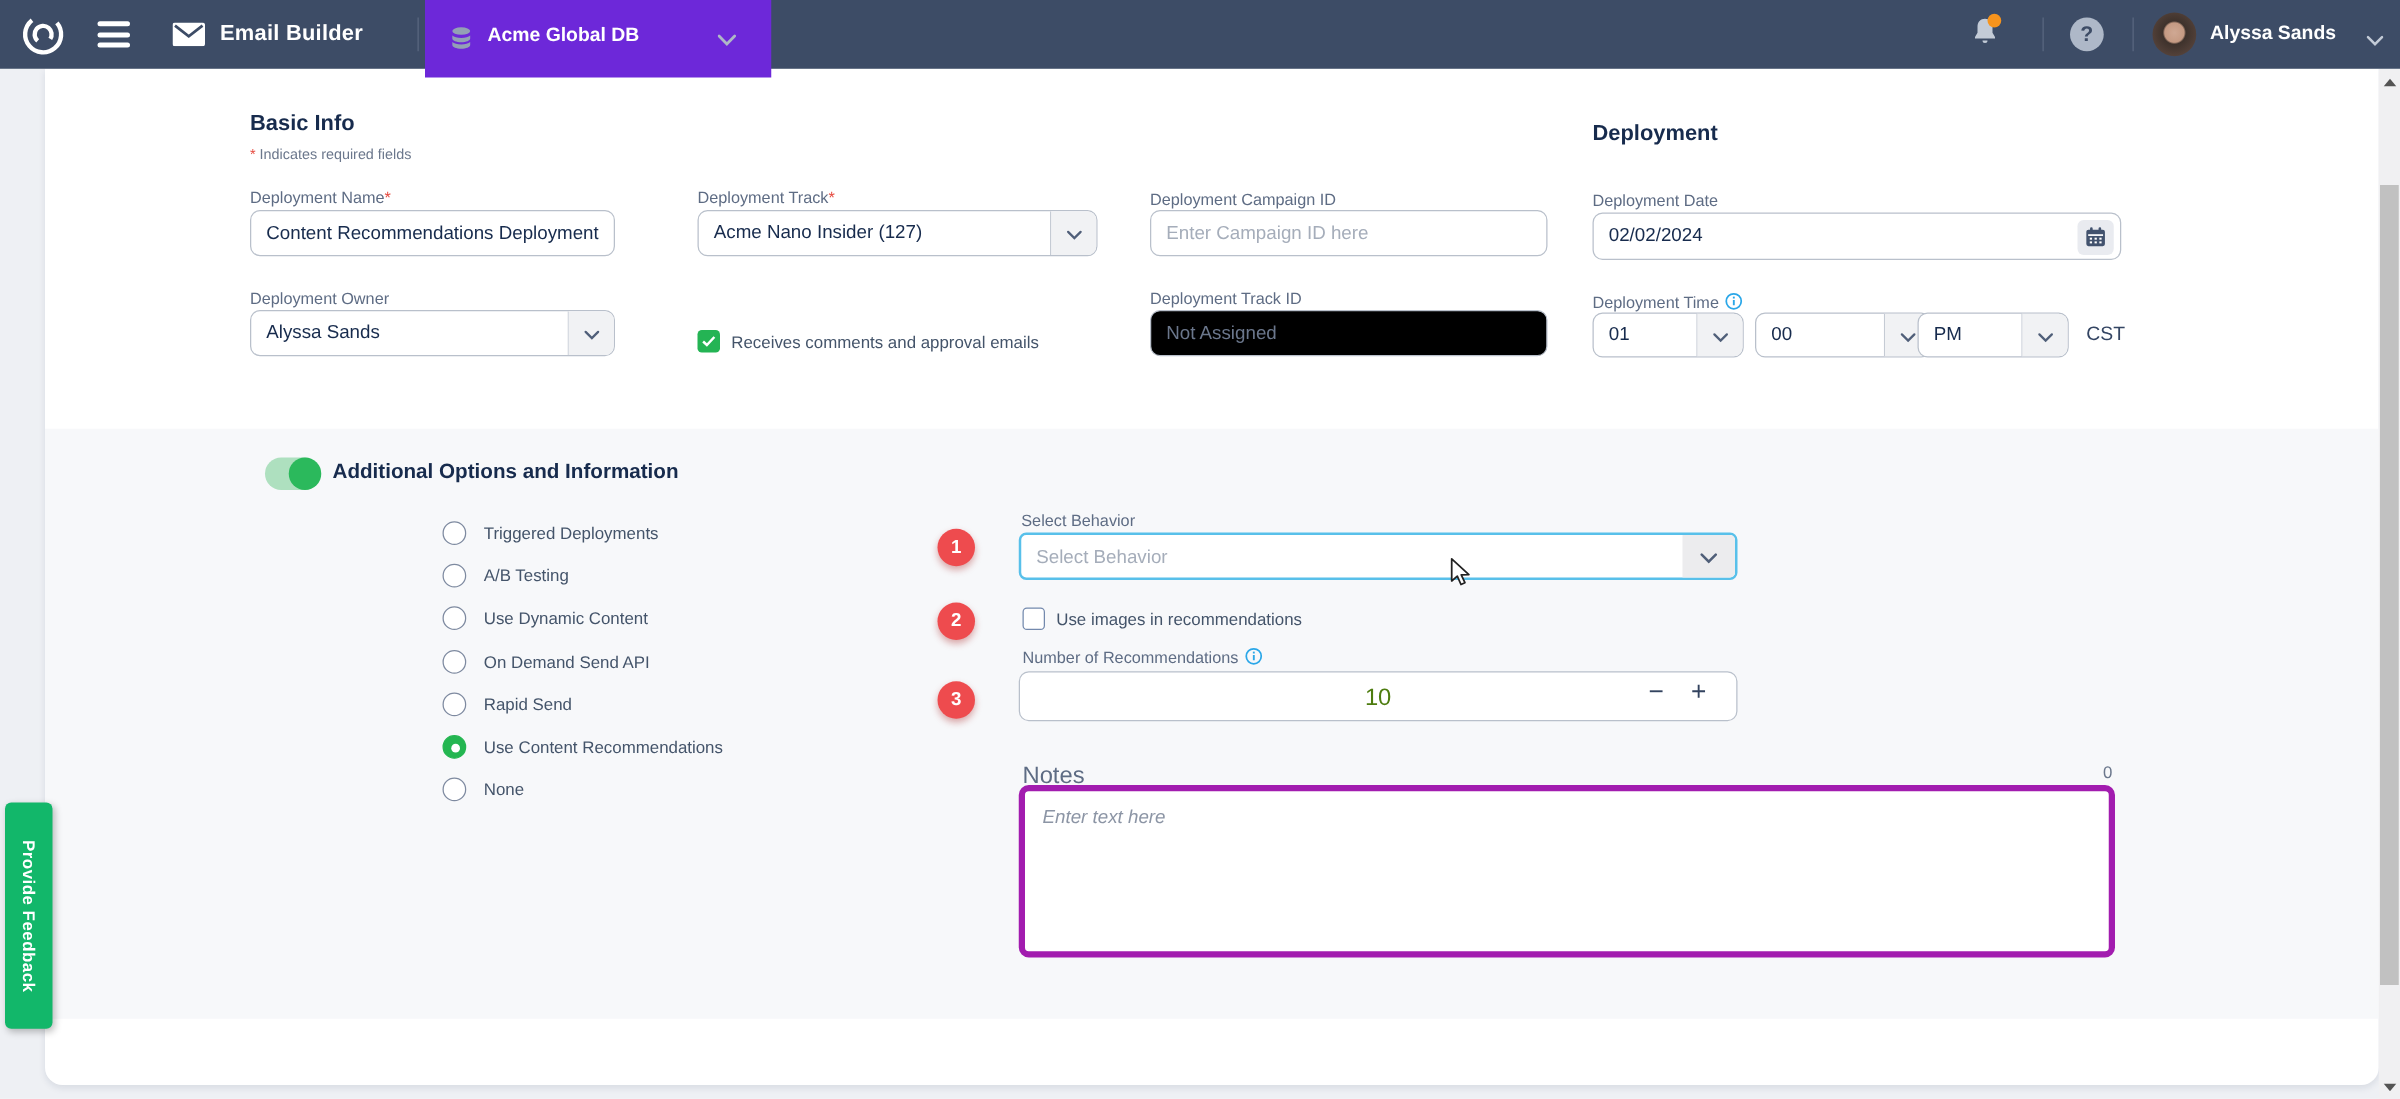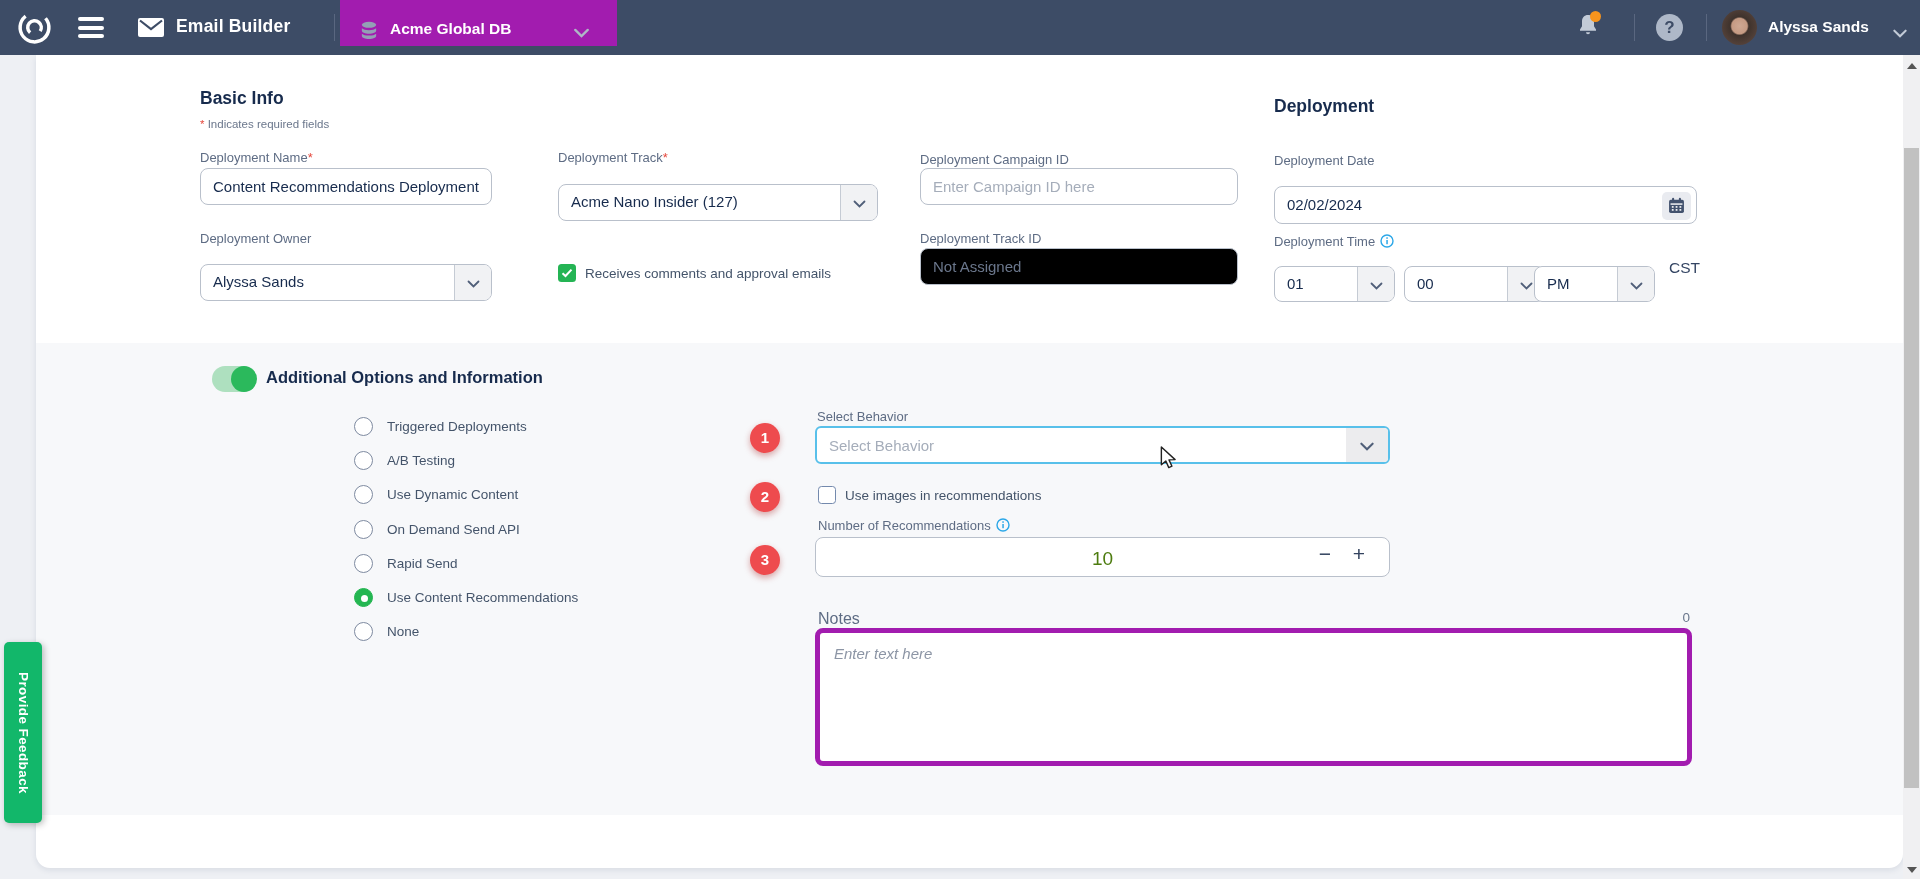--- a/index.html
+++ b/index.html
@@ -8,21 +8,21 @@
   #app { position:absolute; inset:0; width:1920px; height:879px; }
 
   
   .navbar { position:absolute; left:0; top:0; width:1920px; height:55px; background:#3d4c66; z-index:30; }
   .nav-logo { position:absolute; left:16px; top:9px; width:37px; height:37px; }
   .nav-burger { position:absolute; left:78px; top:17px; width:26px; height:21px; cursor:pointer; }
   .nav-burger span { display:block; height:4px; background:#fff; border-radius:2px; margin-bottom:4.5px; }
   .nav-mail { position:absolute; left:138px; top:18px; }
   .nav-title { position:absolute; left:176px; top:16px; color:#fff; font-size:17.5px; font-weight:bold; letter-spacing:.2px; }
   .nav-div { position:absolute; top:14px; width:1px; height:27px; background:#5a6780; }
-  .db-block { position:absolute; left:340px; top:0; width:277px; height:46px; background:#a21caf; z-index:31; cursor:pointer; }
+  .db-block { position:absolute; left:340px; top:0; width:277px; height:62px; background:#6d28d9; z-index:31; cursor:pointer; }
   .db-icon { position:absolute; left:18px; top:20px; }
   .db-name { position:absolute; left:50px; top:20px; color:#fff; font-size:15.5px; font-weight:bold; }
   .db-chev { position:absolute; right:28px; top:24px; color:#aeb7c6; }
   .bell-wrap { position:absolute; left:1576px; top:13px; width:26px; height:30px; cursor:pointer; }
   .bell-dot { position:absolute; left:14px; top:-2px; width:11px; height:11px; border-radius:50%; background:#f7941d; }
   .help-circle { position:absolute; left:1656px; top:14px; width:27px; height:27px; border-radius:50%; background:#aeb8c8; color:#3d4c66; font-size:17px; font-weight:bold; text-align:center; line-height:27px; cursor:pointer; }
   .avatar { position:absolute; left:1722px; top:10px; width:35px; height:35px; border-radius:50%; cursor:pointer;
             background: radial-gradient(circle at 50% 46%, #cfa893 0%, #c59a83 30%, #3e322c 36%, #55423a 75%, #2c241f 100%); }
   .user-name { position:absolute; left:1768px; top:18px; color:#fff; font-size:15.5px; font-weight:bold; }
   .user-chev { position:absolute; left:1893px; top:24px; color:#c3cbd7; }
@@ -32,21 +32,21 @@
   .gray-band { position:absolute; left:36px; top:343px; width:1867px; height:472px; background:#f7f8fa; }
 
   .h-section { position:absolute; font-size:17.5px; font-weight:bold; color:#172b4d; }
   .lbl { position:absolute; font-size:13px; color:#5e6c84; }
   .star { color:#e5483d; }
   .note { position:absolute; font-size:11.5px; color:#6b778c; }
 
   .input, .selectbox { position:absolute; height:37px; background:#fff; border:1px solid #b9c0cb; border-radius:8px;
         font-family:"Liberation Sans",sans-serif; font-size:15px; color:#172b4d; padding:0 12px; }
   input.input::placeholder { color:#a5adba; }
-  .selectbox { cursor:pointer;margin-top:16px; }
+  .selectbox { cursor:pointer; }
   .selectbox .val { position:absolute; left:12px; top:8px; font-size:15px; color:#172b4d; }
   .chevzone { position:absolute; right:0; top:0; bottom:0; width:37px; background:#f1f2f4; border-left:1px solid #c5cbd4; border-radius:0 7px 7px 0; color:#505f79; }
   .chevzone svg { position:absolute; left:12px; top:15px; }
   .disabled-input { background:#000000; color:#6b778c; }
   .cal-btn { position:absolute; right:5px; top:4.5px; width:29px; height:28px; background:#e9ebf0; border-radius:5px; cursor:pointer; }
   .cal-btn svg { position:absolute; left:6px; top:5px; }
 
   .chk { position:absolute; width:18px; height:18px; border-radius:3.5px; cursor:pointer; }
   .chk-on { background:#24b454; }
   .chk-on svg { position:absolute; left:3px; top:4px; }
@@ -320,21 +320,21 @@
           <rect x="6.3" y="3.3" width="1.5" height="1.5" fill="#2ba7e8"></rect>
         </svg>
     </span>
   </div>
   <div class="stepper">
     <div class="val">10</div>
     <div class="step-minus">−</div>
     <div class="step-plus">+</div>
   </div>
 
-  <div class="lbl" style="left:818px; top:610px; font-size:16px;">Notes</div>
+  <div class="lbl" style="left:818px; top:610px; font-size:19px;">Notes</div>
   <div class="notes-count">0</div>
   <textarea class="notes" placeholder="Enter text here" style=""></textarea>
 
   <div class="feedback">
     <span>Provide Feedback</span>
   </div>
 
   <div class="scrollbar">
     <div class="sb-up"></div>
     <div class="sb-thumb"></div>

